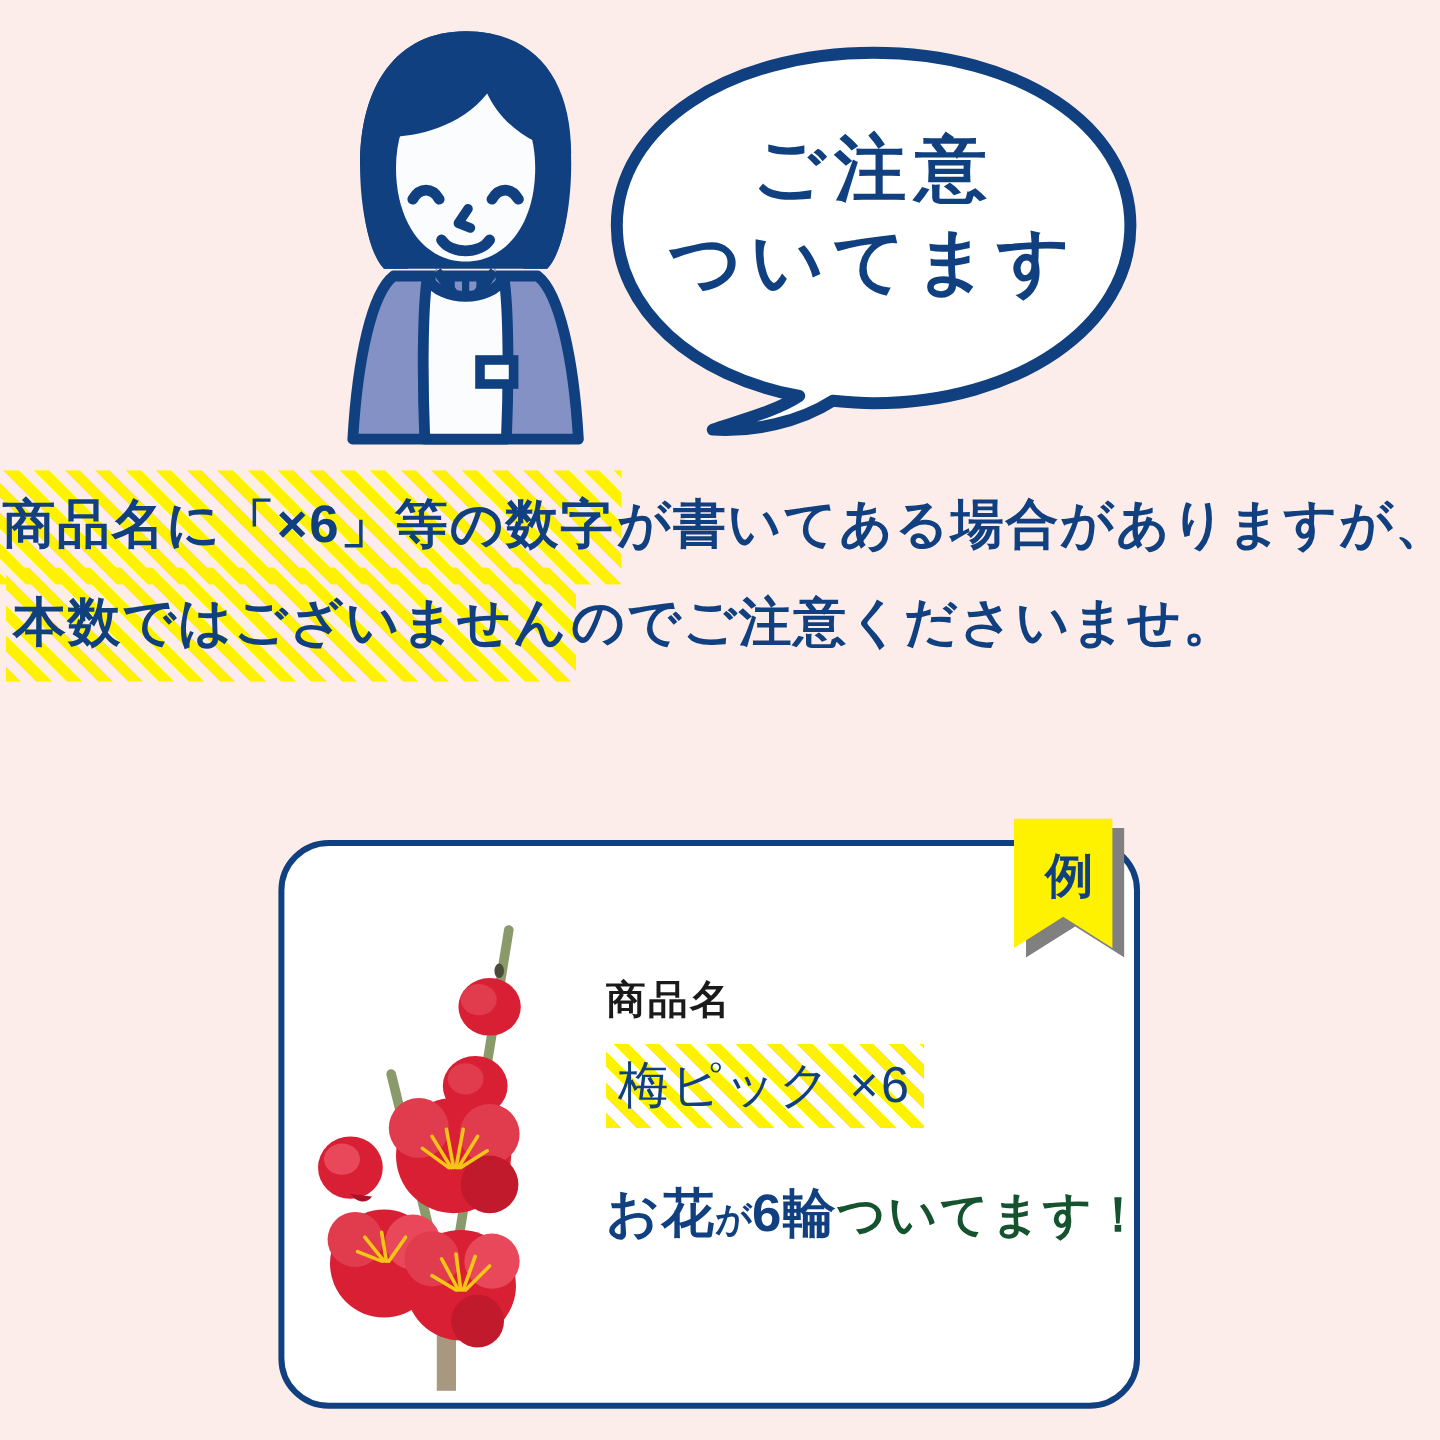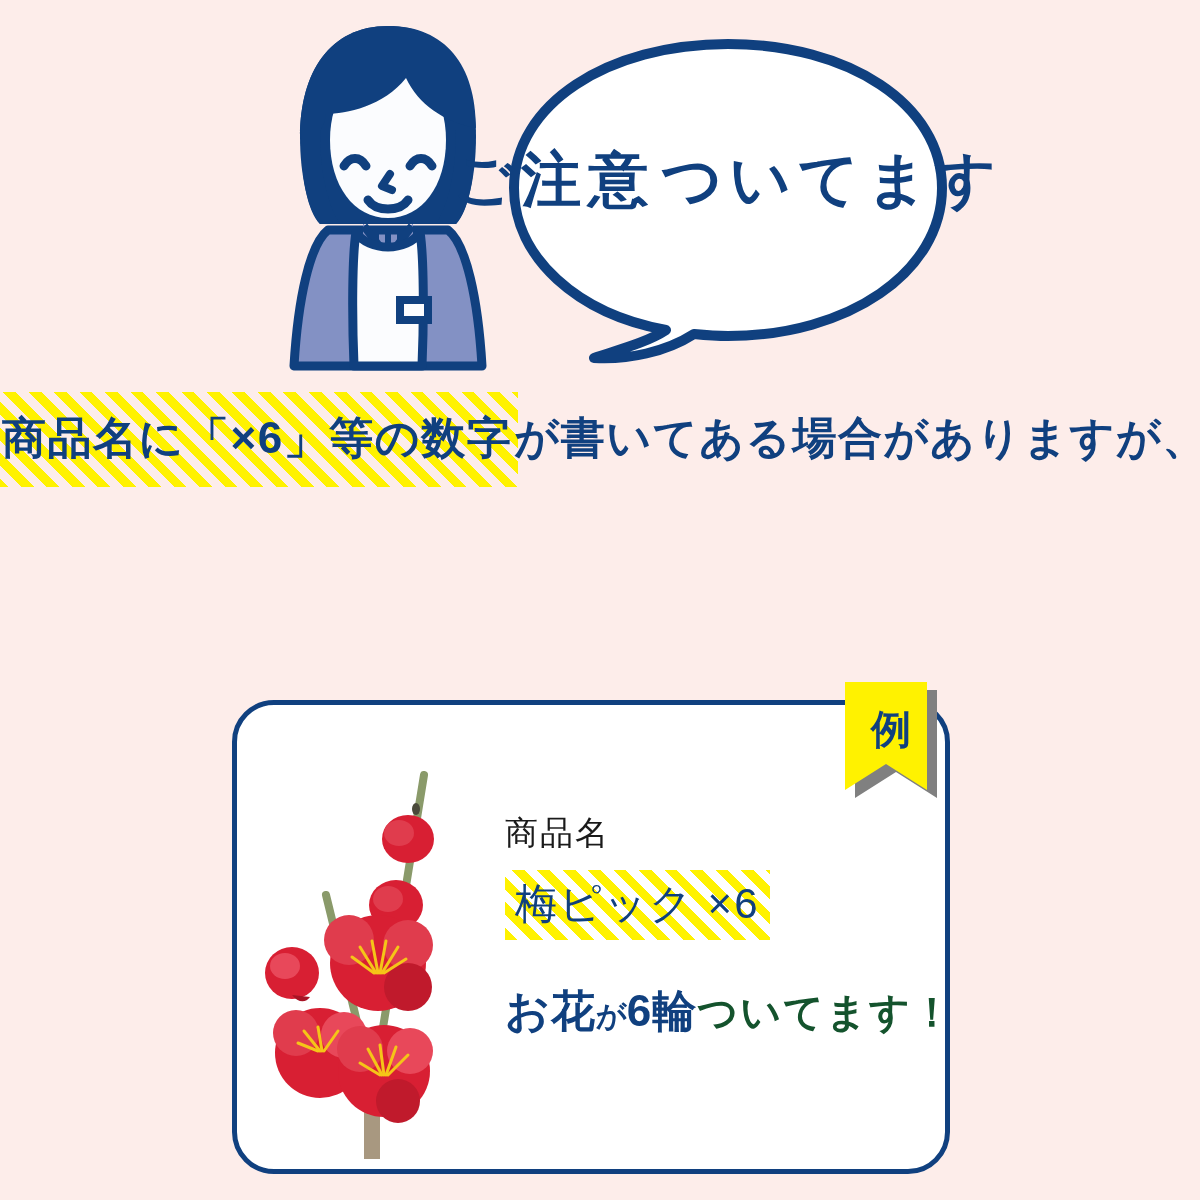--- a/index.html
+++ b/index.html
@@ -31,21 +31,21 @@
   #bubble {
     position: absolute;
     left: 498px; top: 30px;
     width: 460px; height: 340px;
   }
   #bubble-text {
     position: absolute;
     left: 498px; top: 30px;
     width: 460px; height: 300px;
     display: flex;
-    flex-direction: row;
+    flex-direction: column;
     align-items: center;
     justify-content: center;
     gap: 6px;
     pointer-events: none;
   }
   .bubble-line {
     color: #10407f;
     font-size: 60px;
     font-weight: bold;
     letter-spacing: 7px;
@@ -125,21 +125,21 @@
 
   
   #card-text {
     position: absolute;
     left: 505px; top: 812px;
     width: 460px;
   }
   #label-shohinmei {
     color: #1a1a1a;
     font-size: 33px;
-    font-weight: normal;
+    font-weight: bold;
     letter-spacing: 2px;
     line-height: 42px;
   }
   #product-name-wrap {
     margin-top: 16px;
     display: inline-block;
     position: relative;
     padding: 6px 10px 8px 10px;
   }
   #product-name-wrap::before {
@@ -231,20 +231,23 @@
   </div>
 </div>
 
 <div id="message">
 
   <div class="msg-line">
     <span class="hl"><span>商品名に「×6」等の数字</span></span><span>が書いてある場合がありますが、</span>
   </div>
 
 
+  <div class="msg-line">
+    <span class="hl"><span>本数ではございません</span></span><span>のでご注意くださいませ。</span>
+  </div>
 </div>
 
 <div id="card"></div>
 
 <svg id="flower" viewBox="0 0 260 430">
 
   <rect x="116" y="340" width="16" height="84" fill="#a89880"></rect>
 
   <path d="M124 348 L78 160" stroke="#8a9a6a" stroke-width="8" stroke-linecap="round" fill="none"></path>
   <path d="M126 348 L176 40" stroke="#8a9a6a" stroke-width="8" stroke-linecap="round" fill="none"></path>

